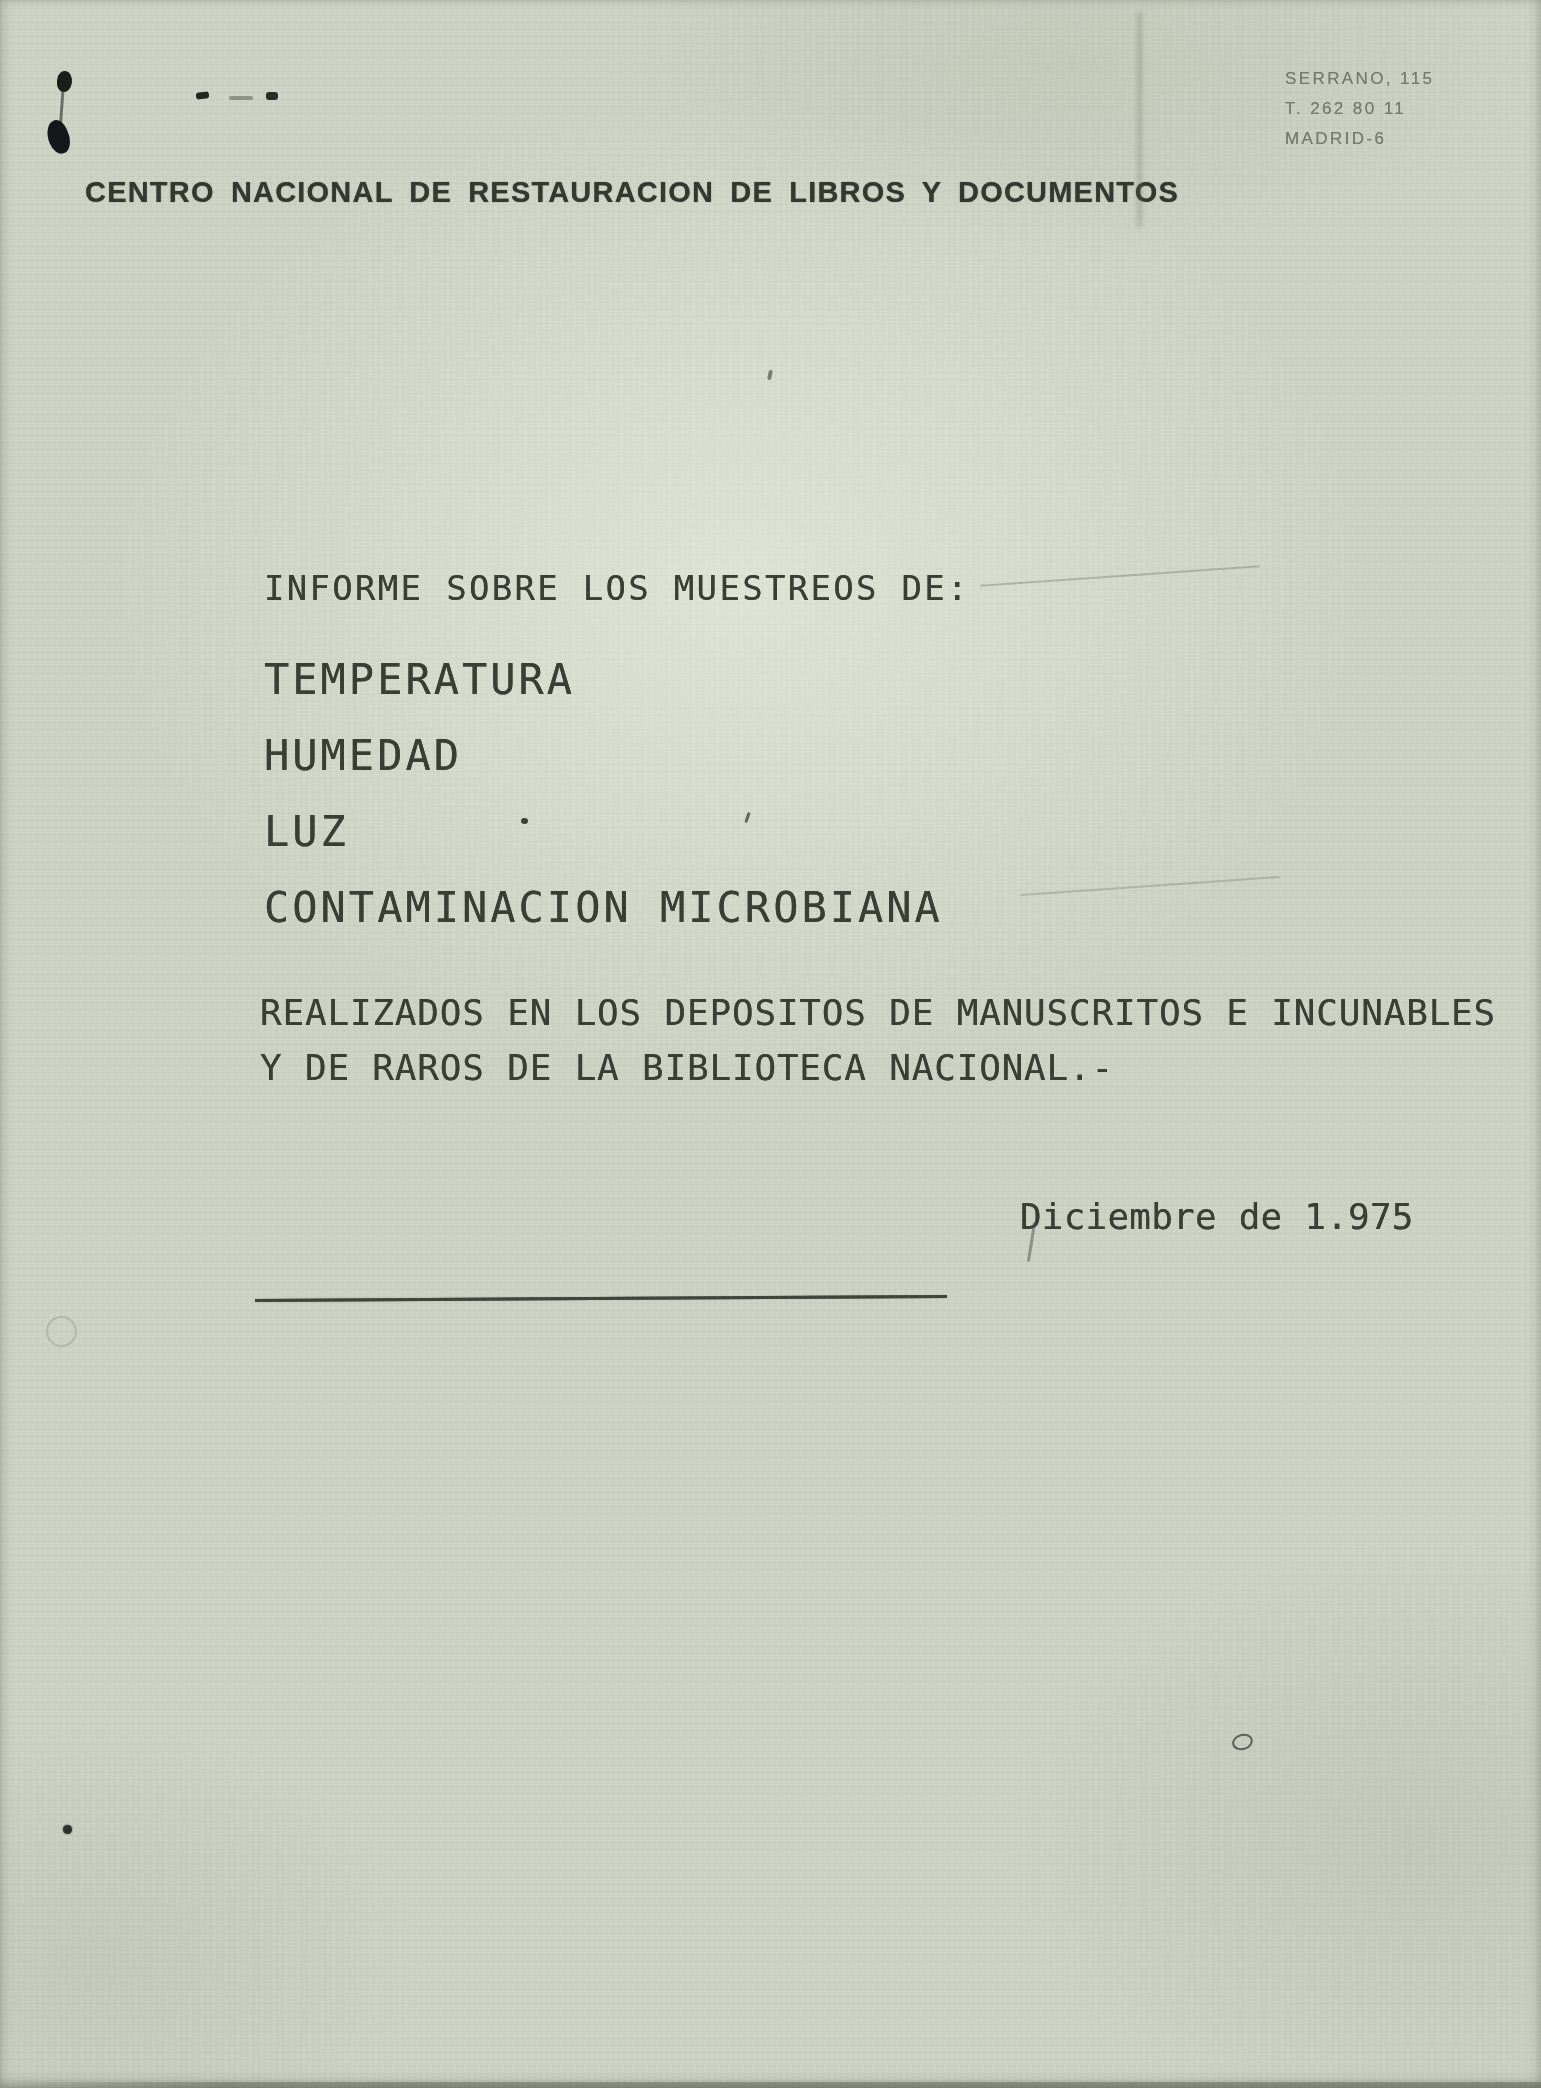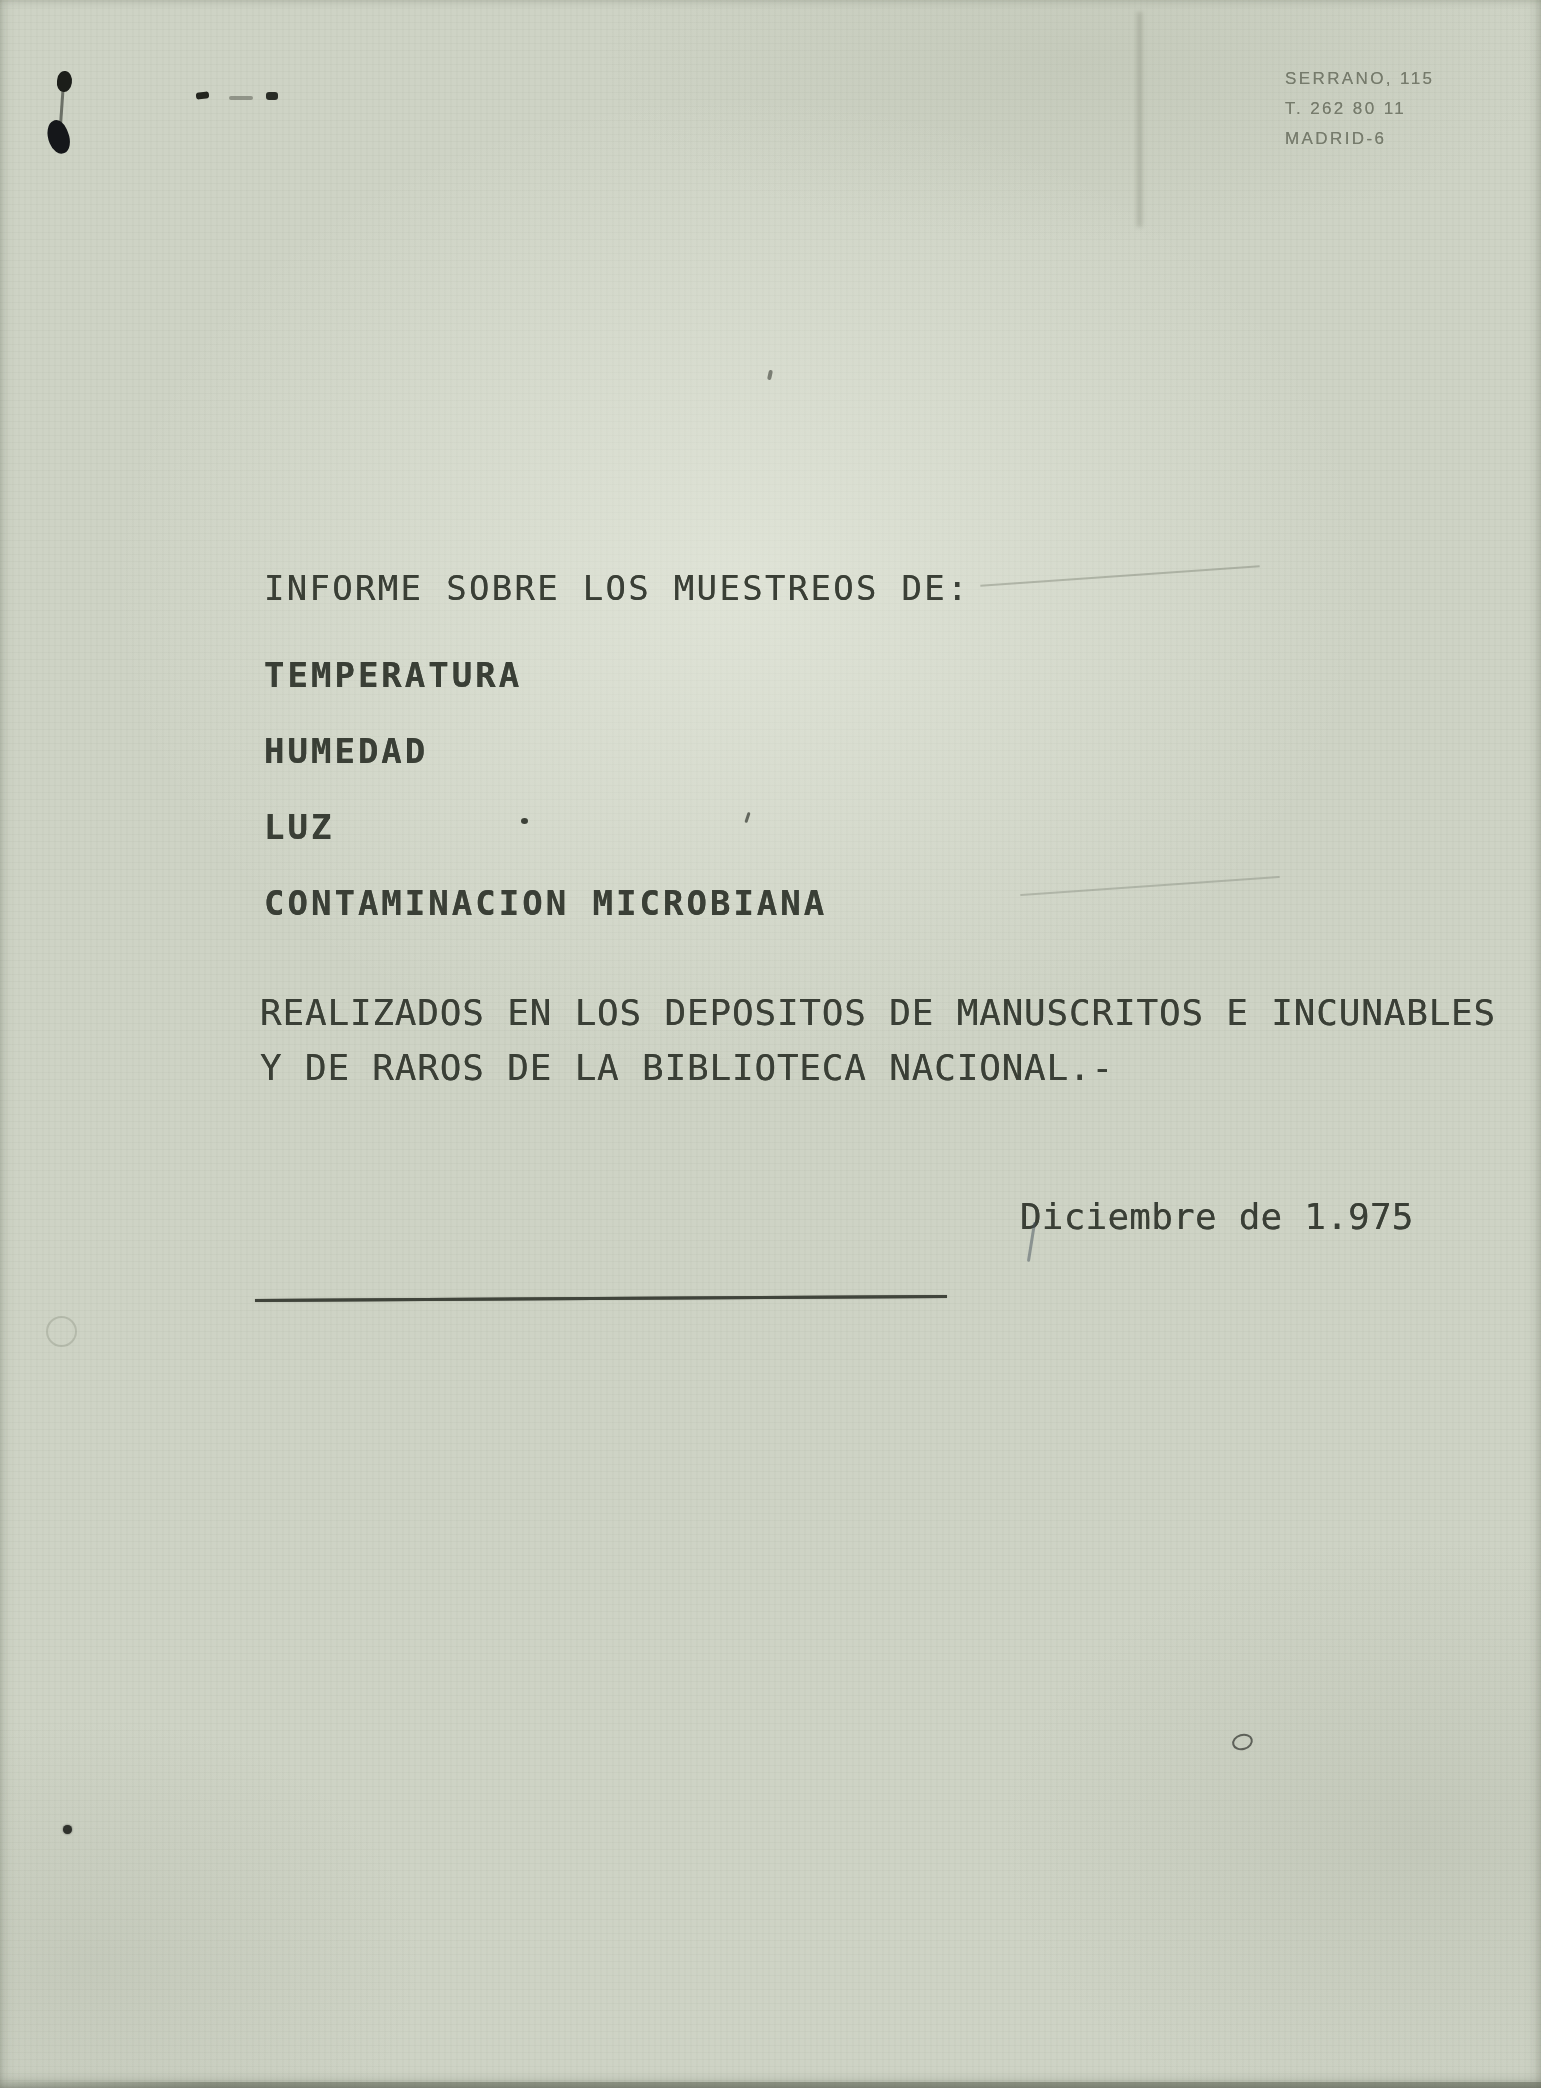--- a/index.html
+++ b/index.html
@@ -20,21 +20,21 @@
   .paper::after{ 
     content:"";position:absolute;inset:0;pointer-events:none;
     box-shadow:inset 0 -9px 14px -6px rgba(84,90,74,0.55),
                inset 0 4px 10px -6px rgba(120,126,108,0.45),
                inset -8px 0 16px -10px rgba(110,116,100,0.45),
                inset 8px 0 16px -10px rgba(110,116,100,0.35);
   }
   .abs{position:absolute;white-space:nowrap;}
   .tw{color:#3a3f36;text-shadow:0 0 0.6px rgba(58,63,54,0.85);}
   .t-title{font-size:34px;letter-spacing:2.3px;}
-  .t-item {font-size:34px;letter-spacing:3px;font-weight:bold;}
+  .t-item {font-size:42px;letter-spacing:3px;}
   .t-para {font-size:36px;letter-spacing:0.8px;}
   .t-date {font-size:36px;letter-spacing:0.2px;}
   .org{
     font-family:"Liberation Sans", sans-serif;font-weight:bold;
     font-size:29px;letter-spacing:1.2px;word-spacing:7px;
     color:#333830;text-shadow:0 0 1px rgba(51,56,48,0.8);
     transform:scaleY(1.02);
   }
   .addr{
     font-family:"Liberation Sans", sans-serif;
@@ -48,20 +48,21 @@
 <body>
 
 <div class="paper">
 
   <div class="abs addr" style="left:1285px;top:64px;">
     <div>SERRANO, 115</div>
     <div>T. 262 80 11</div>
     <div>MADRID-6</div>
   </div>
 
+  <div class="abs org" style="left:85px;top:176px;">CENTRO NACIONAL DE RESTAURACION DE LIBROS Y DOCUMENTOS</div>
 
   <div class="abs tw t-title" style="left:264px;top:568px;">INFORME SOBRE LOS MUESTREOS DE:</div>
 
   <div class="abs tw t-item" style="left:264px;top:655px;">TEMPERATURA</div>
   <div class="abs tw t-item" style="left:264px;top:731px;">HUMEDAD</div>
   <div class="abs tw t-item" style="left:264px;top:807px;">LUZ</div>
   <div class="abs tw t-item" style="left:264px;top:883px;">CONTAMINACION MICROBIANA</div>
 
   <div class="abs tw t-para" style="left:260px;top:992px;">REALIZADOS EN LOS DEPOSITOS DE MANUSCRITOS E INCUNABLES</div>
   <div class="abs tw t-para" style="left:260px;top:1047px;">Y DE RAROS DE LA BIBLIOTECA NACIONAL.-</div>

